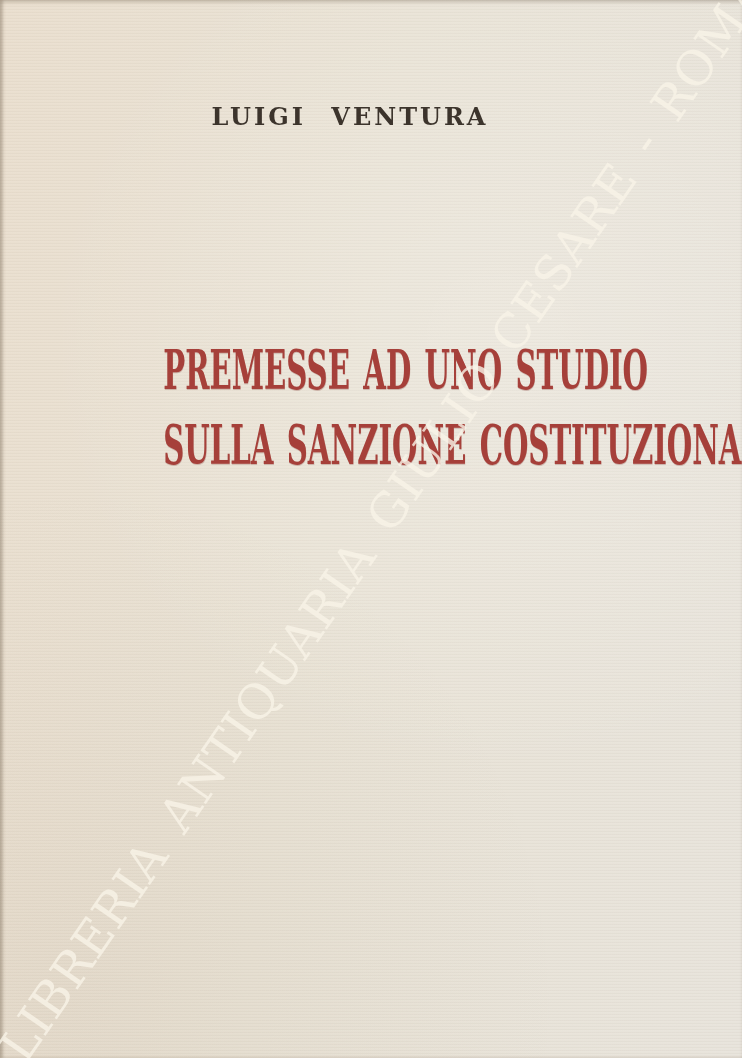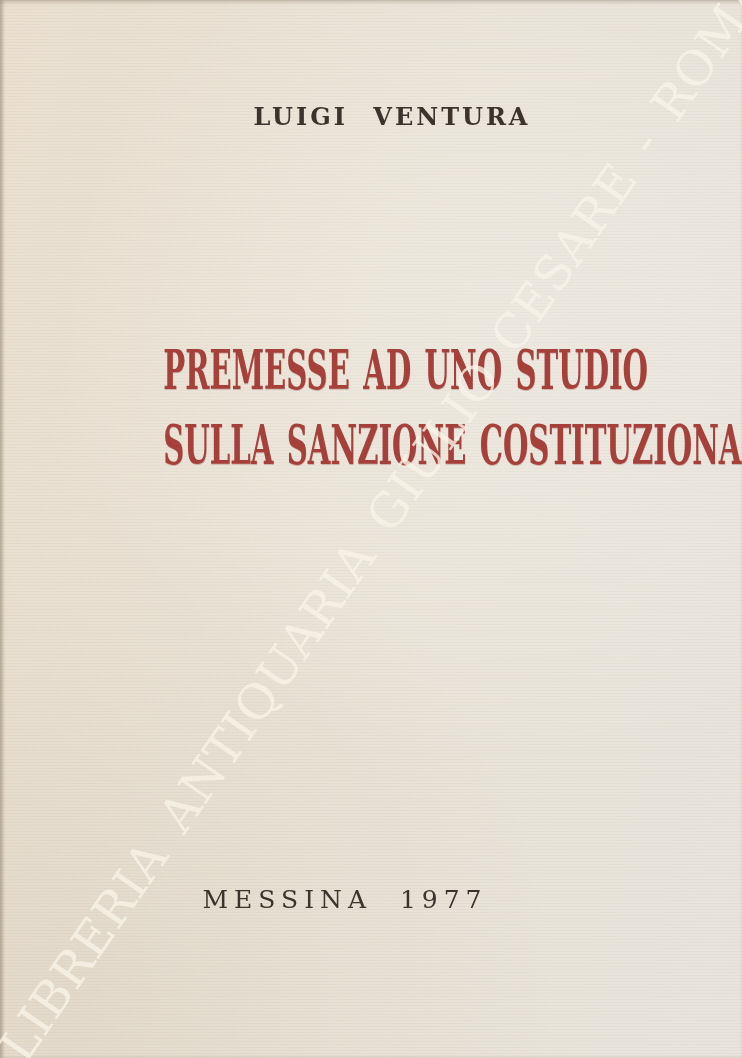--- a/index.html
+++ b/index.html
@@ -41,21 +41,20 @@
     position: absolute;
     top: 102px;
     left: 0;
     width: 700px;
     text-align: center;
     font-size: 24px;
     font-weight: bold;
     letter-spacing: 3px;
     word-spacing: 14px;
     white-space: nowrap;
-    padding-left: 42px;
   }
 
   .title-block {
     position: absolute;
     top: 333px;
     left: 0;
     width: 710px;
     text-align: right;
   }
 
@@ -109,17 +108,16 @@
 
 <div class="cover">
 
   <div class="author" style="color: rgb(60, 52, 44);">LUIGI VENTURA</div>
 
   <div class="title-block">
     <div class="title-line" style="color: rgb(166, 64, 58);">PREMESSE AD UNO STUDIO</div>
     <div class="title-line" style="color: rgb(166, 64, 58);">SULLA SANZIONE COSTITUZIONALE</div>
   </div>
 
-  <div class="imprint" style="color: rgb(60, 52, 44);">MESSINA 1977</div>
 
   <div class="watermark" style="color: rgb(249, 244, 232);">LIBRERIA ANTIQUARIA GIULIO CESARE - ROMA</div>
 
 </div>
 
 </body></html>

